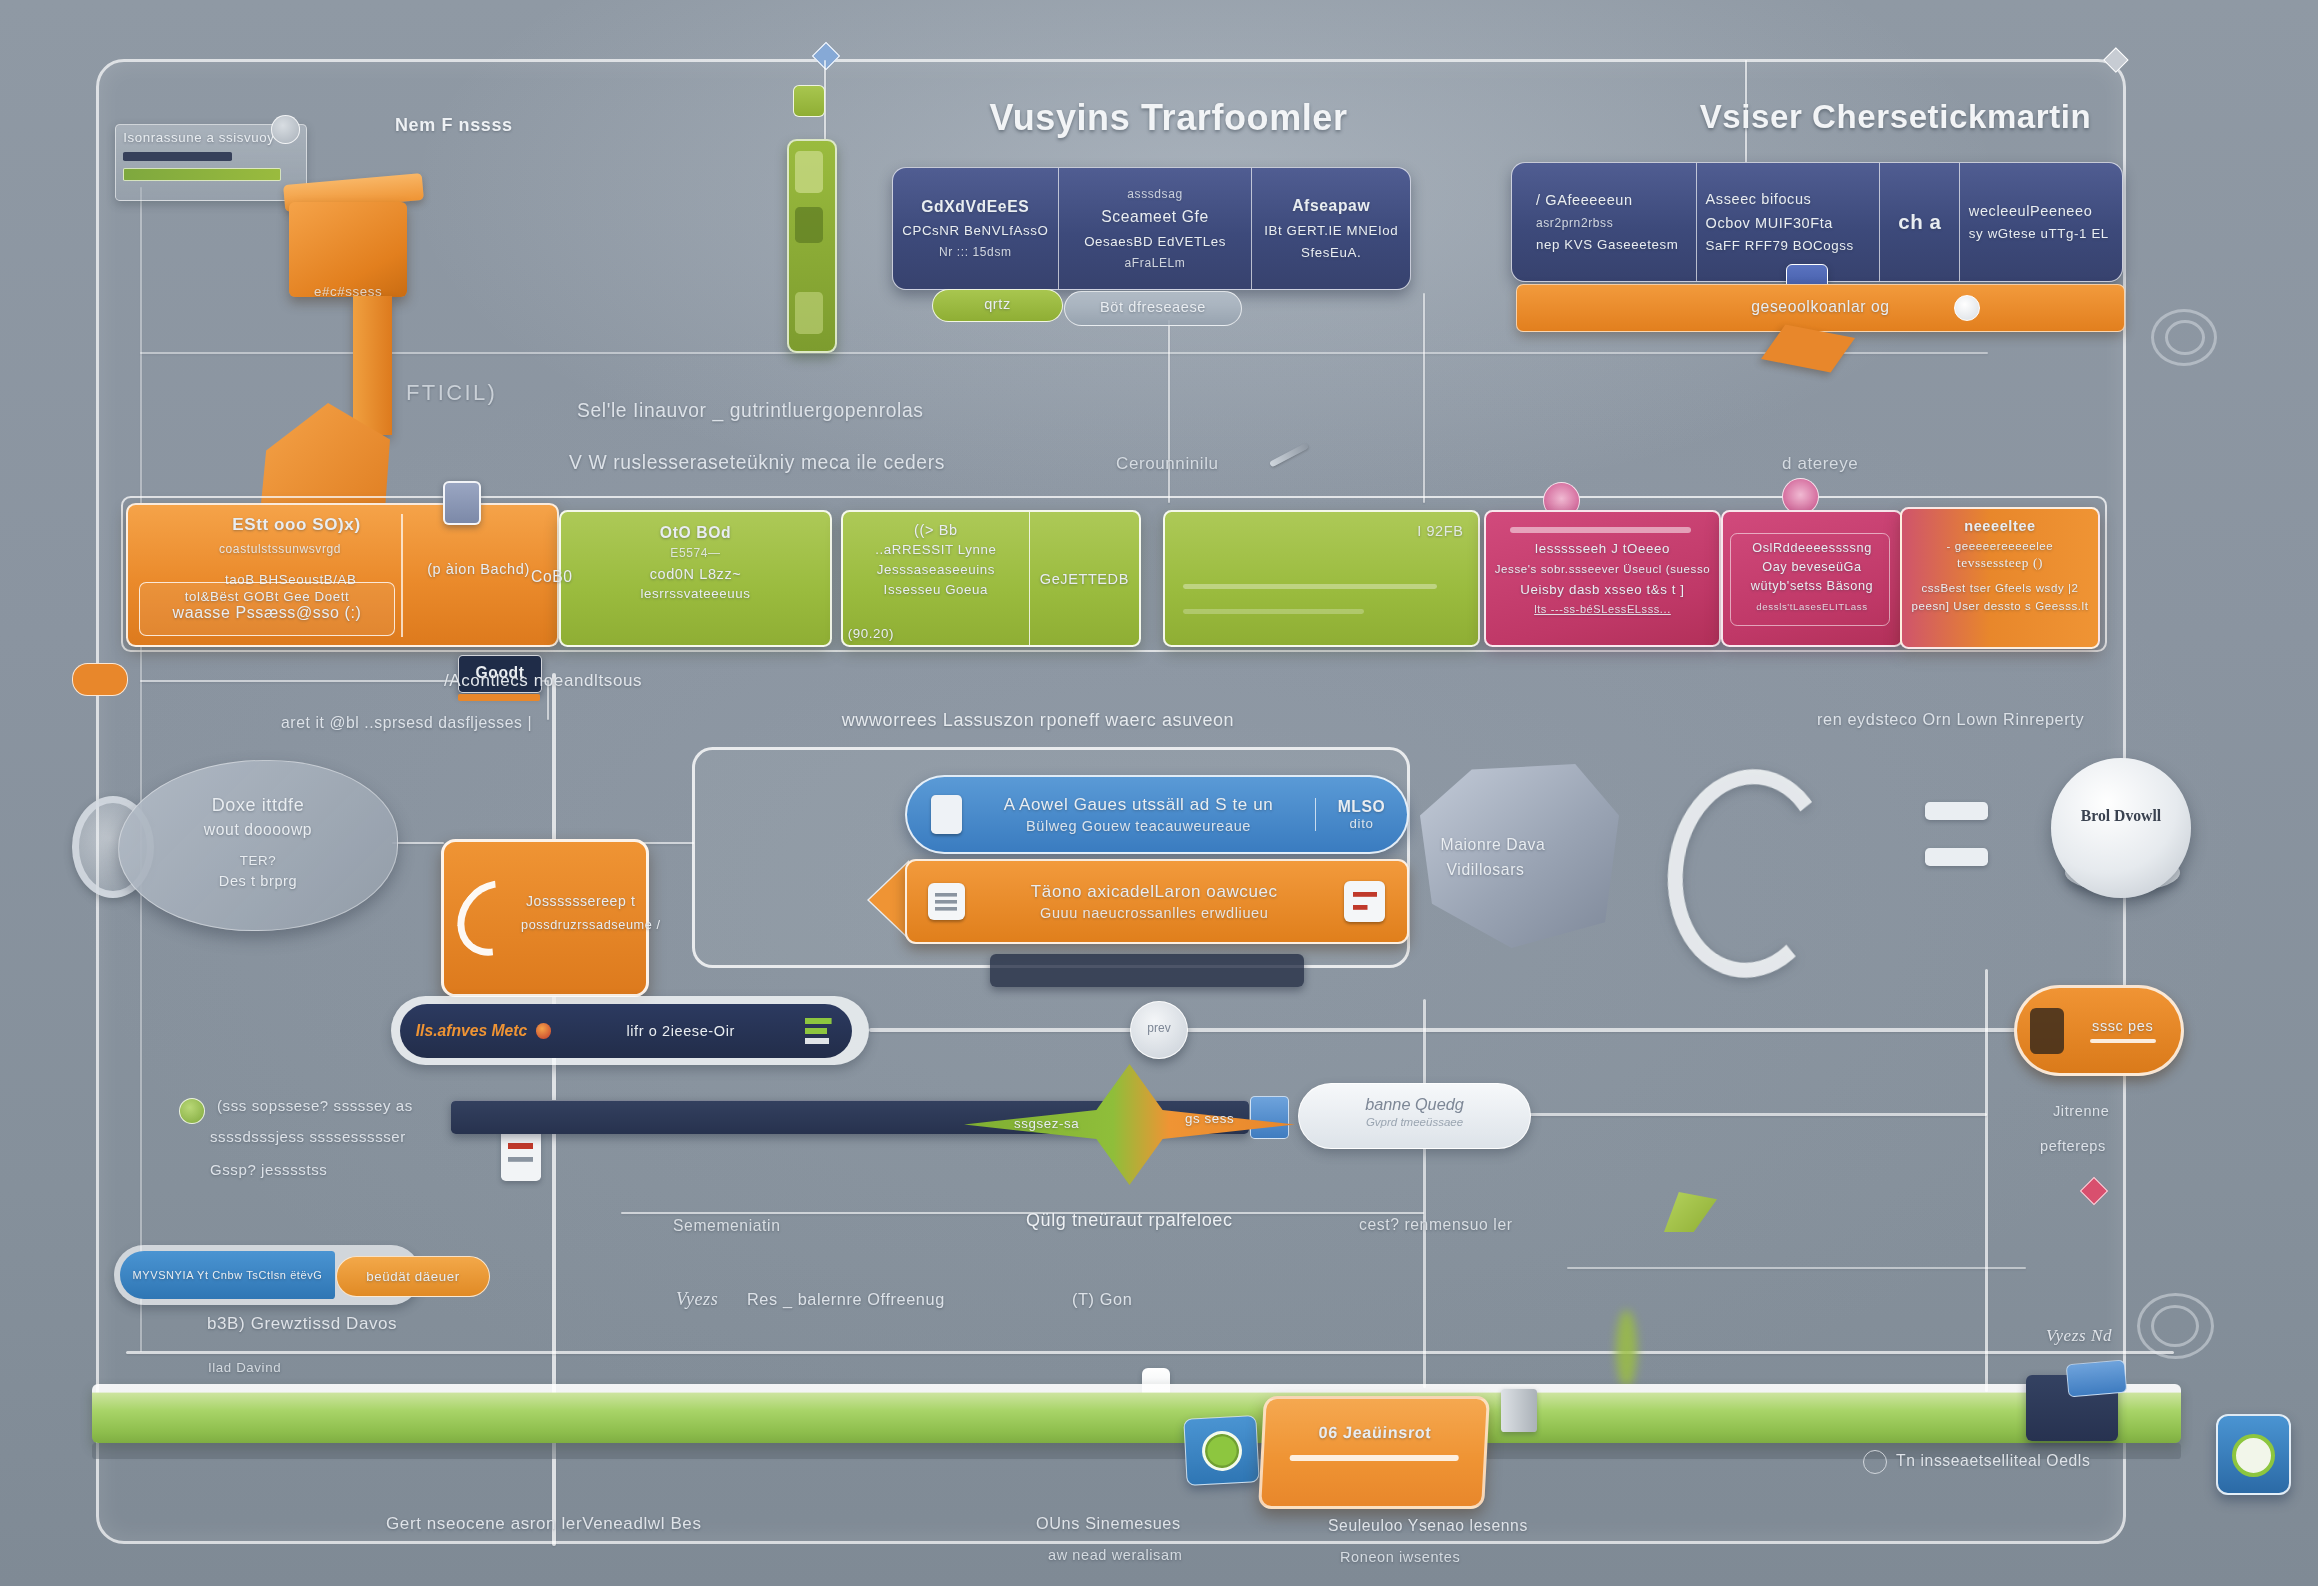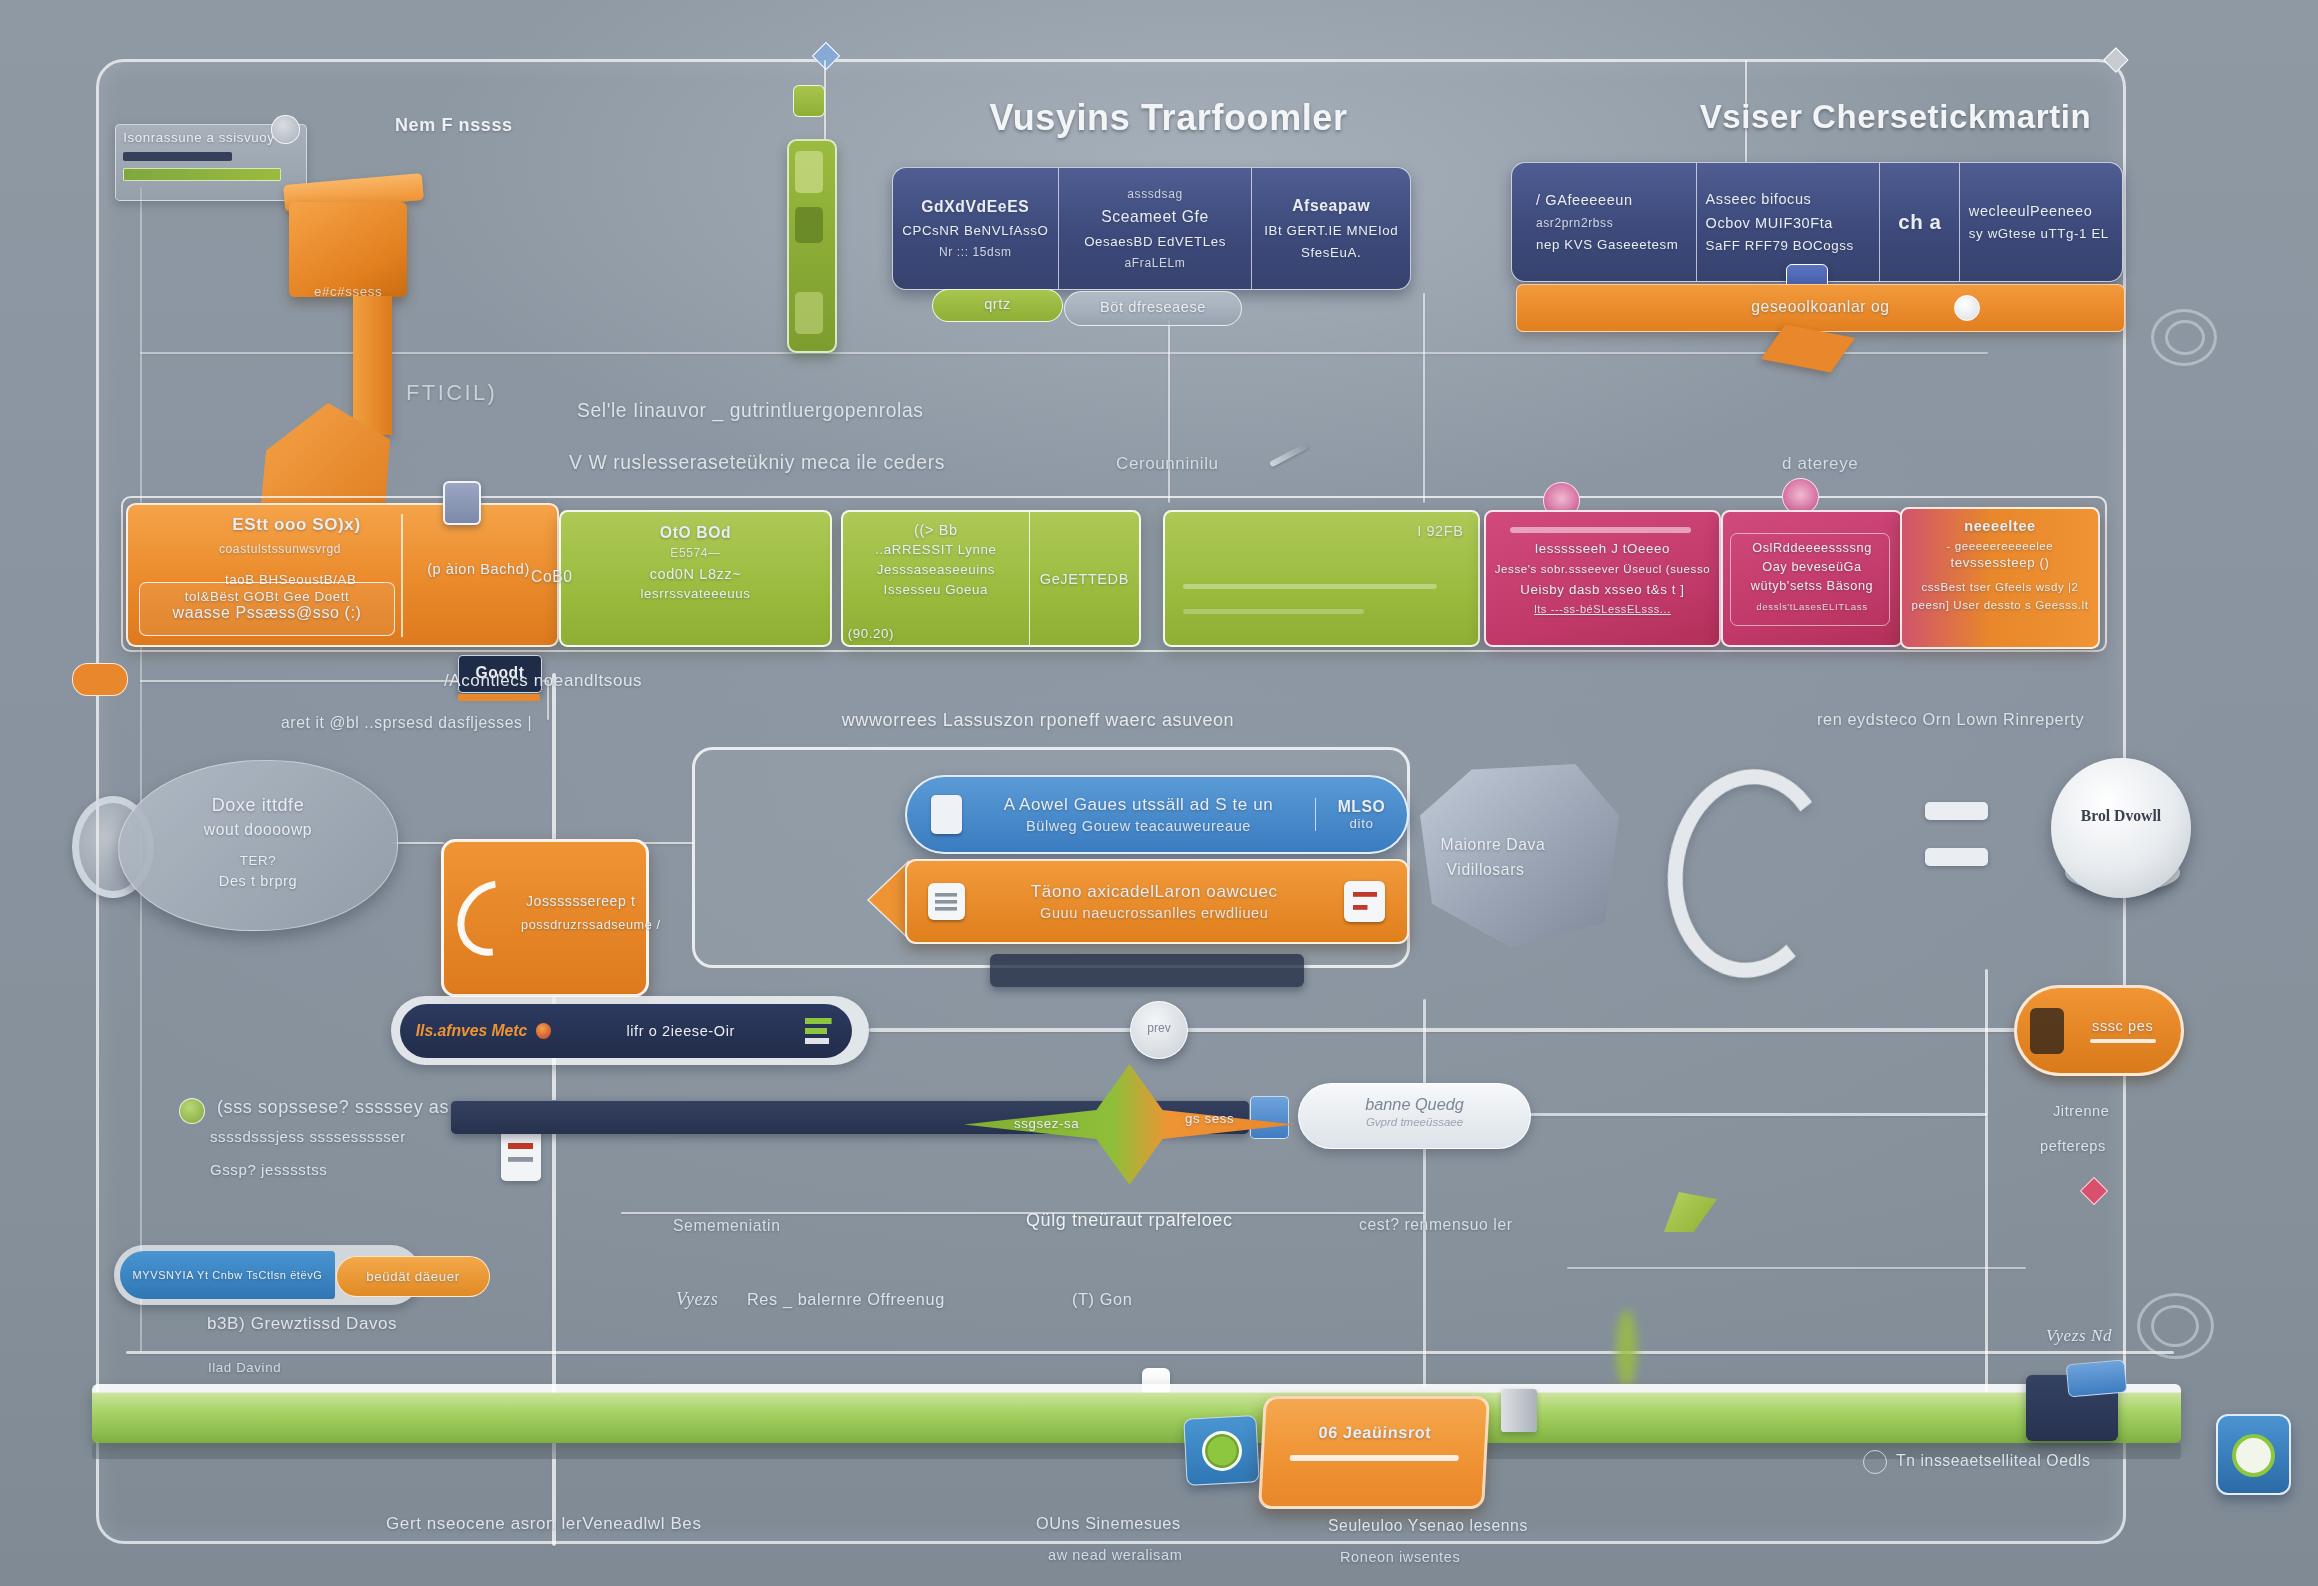--- a/index.html
+++ b/index.html
@@ -201,21 +201,21 @@
     <div class="abs" style="left:7.2px;top:20.5px;width:158px;height:91px;border:1.8px solid rgba(255,255,255,.55);border-radius:7.2px;"></div>
     <div class="txt c" style="margin-top:29px;font-size:12.7px;">OslRddeeeessssng</div>
     <div class="txt c" style="margin-top:4.8px;font-size:12.7px;">Oay beveseüGa</div>
     <div class="txt c" style="margin-top:4.8px;font-size:12.7px;">wütyb'setss Bäsong</div>
     <div class="txt c" style="margin-top:8.5px;font-size:9.7px;opacity:.85;">dessls'tLasesELITLass</div>
   </div>
 
   <div class="abs" style="left:1900px;top:507px;width:196px;height:138px;background:linear-gradient(90deg,#cf546c 0%,#e8872b 45%,#ef9434 100%);border:2.4px solid rgba(255,255,255,.85);border-radius:8.5px;box-shadow:0 6px 14.5px rgba(70,40,25,.35);">
     <div class="txt c" style="margin-top:8.5px;font-size:14.5px;font-weight:bold;">neeeeltee</div>
     <div class="txt c" style="margin-top:6px;font-size:11.5px;">- geeeeereeeeelee</div>
-    <div class="txt c" style="margin-top:3.6px;font-size:13.3px;">tevssessteep ()</div>
+    <div class="txt c" style="margin-top:3.6px;font-size:13.3px;font-family:Liberation Serif, serif;">tevssessteep ()</div>
     <div class="txt c" style="margin-top:11px;font-size:11.5px;">cssBest tser Gfeels wsdy |2</div>
     <div class="txt c" style="margin-top:6px;font-size:11.5px;">peesn]   User   dessto s Geesss.lt</div>
   </div>
 
   <div class="abs c" style="left:458px;top:655px;width:82px;height:36px;background:#1f2c48;border:1.2px solid rgba(255,255,255,.8);border-radius:4.8px;line-height:34px;box-shadow:0 3.6px 7.2px rgba(20,28,45,.4);">
     <span class="txt" style="font-size:15.7px;font-weight:bold;">Goodt</span>
   </div>
   <div class="abs" style="left:458px;top:694px;width:82px;height:7.2px;background:#e8872b;border-radius:1.8px;"></div>
 
   <div class="abs txt" style="left:444px;top:671px;font-size:17px;color:#e2e6eb;">/Acontlecs noeandltsous</div>
@@ -291,21 +291,21 @@
   </div>
   <div class="abs pill" style="left:2014px;top:985px;width:164px;height:85px;background:linear-gradient(180deg,#f09434,#da7a1a);border:3px solid rgba(255,255,255,.8);box-shadow:0 6px 12px rgba(70,45,20,.4);display:flex;align-items:center;">
     <div style="margin-left:13.3px;width:34px;height:46px;background:rgba(50,38,26,.8);border-radius:6px;flex:none;"></div>
     <div style="flex:1;text-align:center;">
       <div class="txt" style="font-size:14.5px;">sssc pes</div>
       <div style="margin:4.8px auto 0;width:66px;height:4.8px;background:rgba(255,255,255,.85);border-radius:2.4px;"></div>
     </div>
   </div>
 
   <div class="abs" style="left:179px;top:1098px;width:24px;height:24px;border-radius:50%;background:radial-gradient(circle at 40% 35%,#b9d877,#7fa83c);border:1.8px solid rgba(255,255,255,.8);"></div>
-  <div class="abs txt" style="left:217px;top:1097px;font-size:18px;color:#dde2e8;">(sss sopssese?      sssssey as</div>
+  <div class="abs txt" style="left:217px;top:1097px;font-size:15px;color:#dde2e8;">(sss sopssese?      sssssey as</div>
   <div class="abs txt" style="left:210px;top:1128px;font-size:15px;color:#dde2e8;">ssssdsssjess          ssssessssser</div>
   <div class="abs txt" style="left:210px;top:1161px;font-size:15px;color:#dde2e8;">Gssp? jesssstss</div>
   <div class="abs" style="left:501px;top:1116px;width:40px;height:65px;background:#f2f4f6;border-radius:4.8px;box-shadow:0 2.4px 5.4px rgba(40,50,62,.3);background-image:linear-gradient(#c0392b 0 0),linear-gradient(#c0392b 0 0),linear-gradient(#8a94a0 0 0);background-size:25px 6px,25px 6px,25px 4.8px;background-position:7.2px 12px,7.2px 26.6px,7.2px 41px;background-repeat:no-repeat;"></div>
 
   <div class="abs" style="left:451px;top:1100px;width:798px;height:33px;background:linear-gradient(180deg,#33405f,#27324e);border-radius:4.8px;border-top:1.8px solid rgba(255,255,255,.4);box-shadow:0 3.6px 8.5px rgba(20,28,45,.35);"></div>
   <div class="abs" style="left:1250px;top:1096px;width:37px;height:41px;background:linear-gradient(180deg,#6ea3dc,#3f7cc0);border-radius:4.8px;border:1.8px solid rgba(255,255,255,.7);"></div>
   <div class="abs" style="left:964px;top:1064px;width:331px;height:121px;background:linear-gradient(90deg,#7fae32 0%,#8fbe3a 45%,#ef9434 62%,#e8872b 100%);clip-path:polygon(0% 50%,40% 38%,50% 0%,60% 38%,100% 50%,60% 62%,50% 100%,40% 62%);filter:drop-shadow(0 0 6px rgba(255,255,255,.8)) drop-shadow(0 4.8px 7.2px rgba(40,50,30,.35));"></div>
   <div class="abs txt" style="left:1014px;top:1116px;font-size:13.3px;">ssgsez-sa</div>
   <div class="abs txt" style="left:1185px;top:1111px;font-size:13.3px;">gs sess</div>
 

